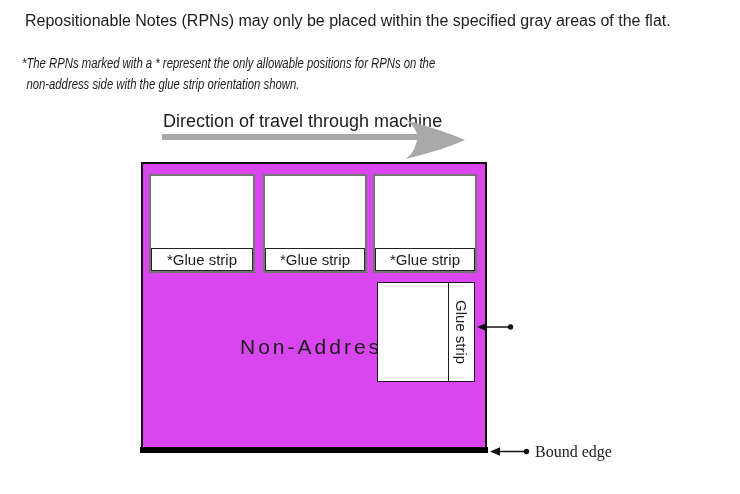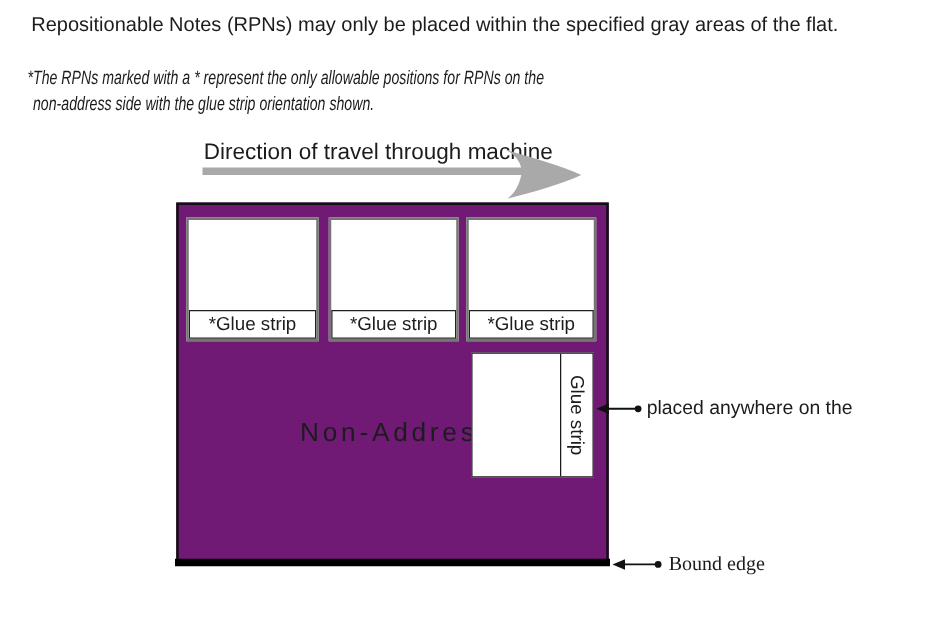--- a/index.html
+++ b/index.html
@@ -16,21 +16,21 @@
   .title{left:25px;top:12px;font-size:16px;white-space:nowrap;}
   .notes{left:22px;top:53px;font-size:15.5px;font-style:italic;line-height:20.5px;
          transform:scaleX(0.73);transform-origin:0 0;white-space:nowrap;}
   .notes .line2{padding-left:6px;}
 
   
   .direction-label{left:163px;top:111px;font-size:18px;white-space:nowrap;}
   .direction-arrow{left:160px;top:114px;}
 
   
-  .flat{left:141px;top:162px;width:342px;height:285px;border:2px solid #111;background:#701a75;}
+  .flat{left:141px;top:162px;width:342px;height:285px;border:2px solid #111;background:#d946ef;}
   .rpn-box{position:absolute;border:2px solid #757575;background:#fff;}
   .rpn-box .glue-strip{
     position:absolute;left:0;right:0;bottom:0;height:21px;
     border:1px solid #222;background:#fff;
     font-size:15px;line-height:21px;text-align:center;white-space:nowrap;
   }
   .box1{left:6px;top:10px;width:102px;height:95px;}
   .box2{left:120px;top:10px;width:100px;height:95px;}
   .box3{left:230px;top:10px;width:100px;height:95px;}
 
@@ -91,21 +91,20 @@
 </div>
 
 <div class="abs bound-bar"></div>
 
 <svg class="abs callout-orientation-arrow" width="40" height="16" viewBox="0 0 40 16">
   <line x1="7" y1="8" x2="34" y2="8" stroke="#111" stroke-width="1.5"></line>
   <polygon points="1,8 11,3.8 11,12.2" fill="#111"></polygon>
   <circle cx="34.5" cy="8" r="2.7" fill="#111"></circle>
 </svg>
 <div class="abs callout-orientation-text">
-  <div>placed anywhere on the</div>
 </div>
 
 <svg class="abs callout-bound-arrow" width="46" height="15" viewBox="0 0 46 15">
   <line x1="7" y1="7.5" x2="37" y2="7.5" stroke="#111" stroke-width="1.5"></line>
   <polygon points="1,7.5 11,3.3 11,11.7" fill="#111"></polygon>
   <circle cx="37.5" cy="7.5" r="2.7" fill="#111"></circle>
 </svg>
 <div class="abs bound-edge-label">Bound edge</div>
 
 </body></html>

